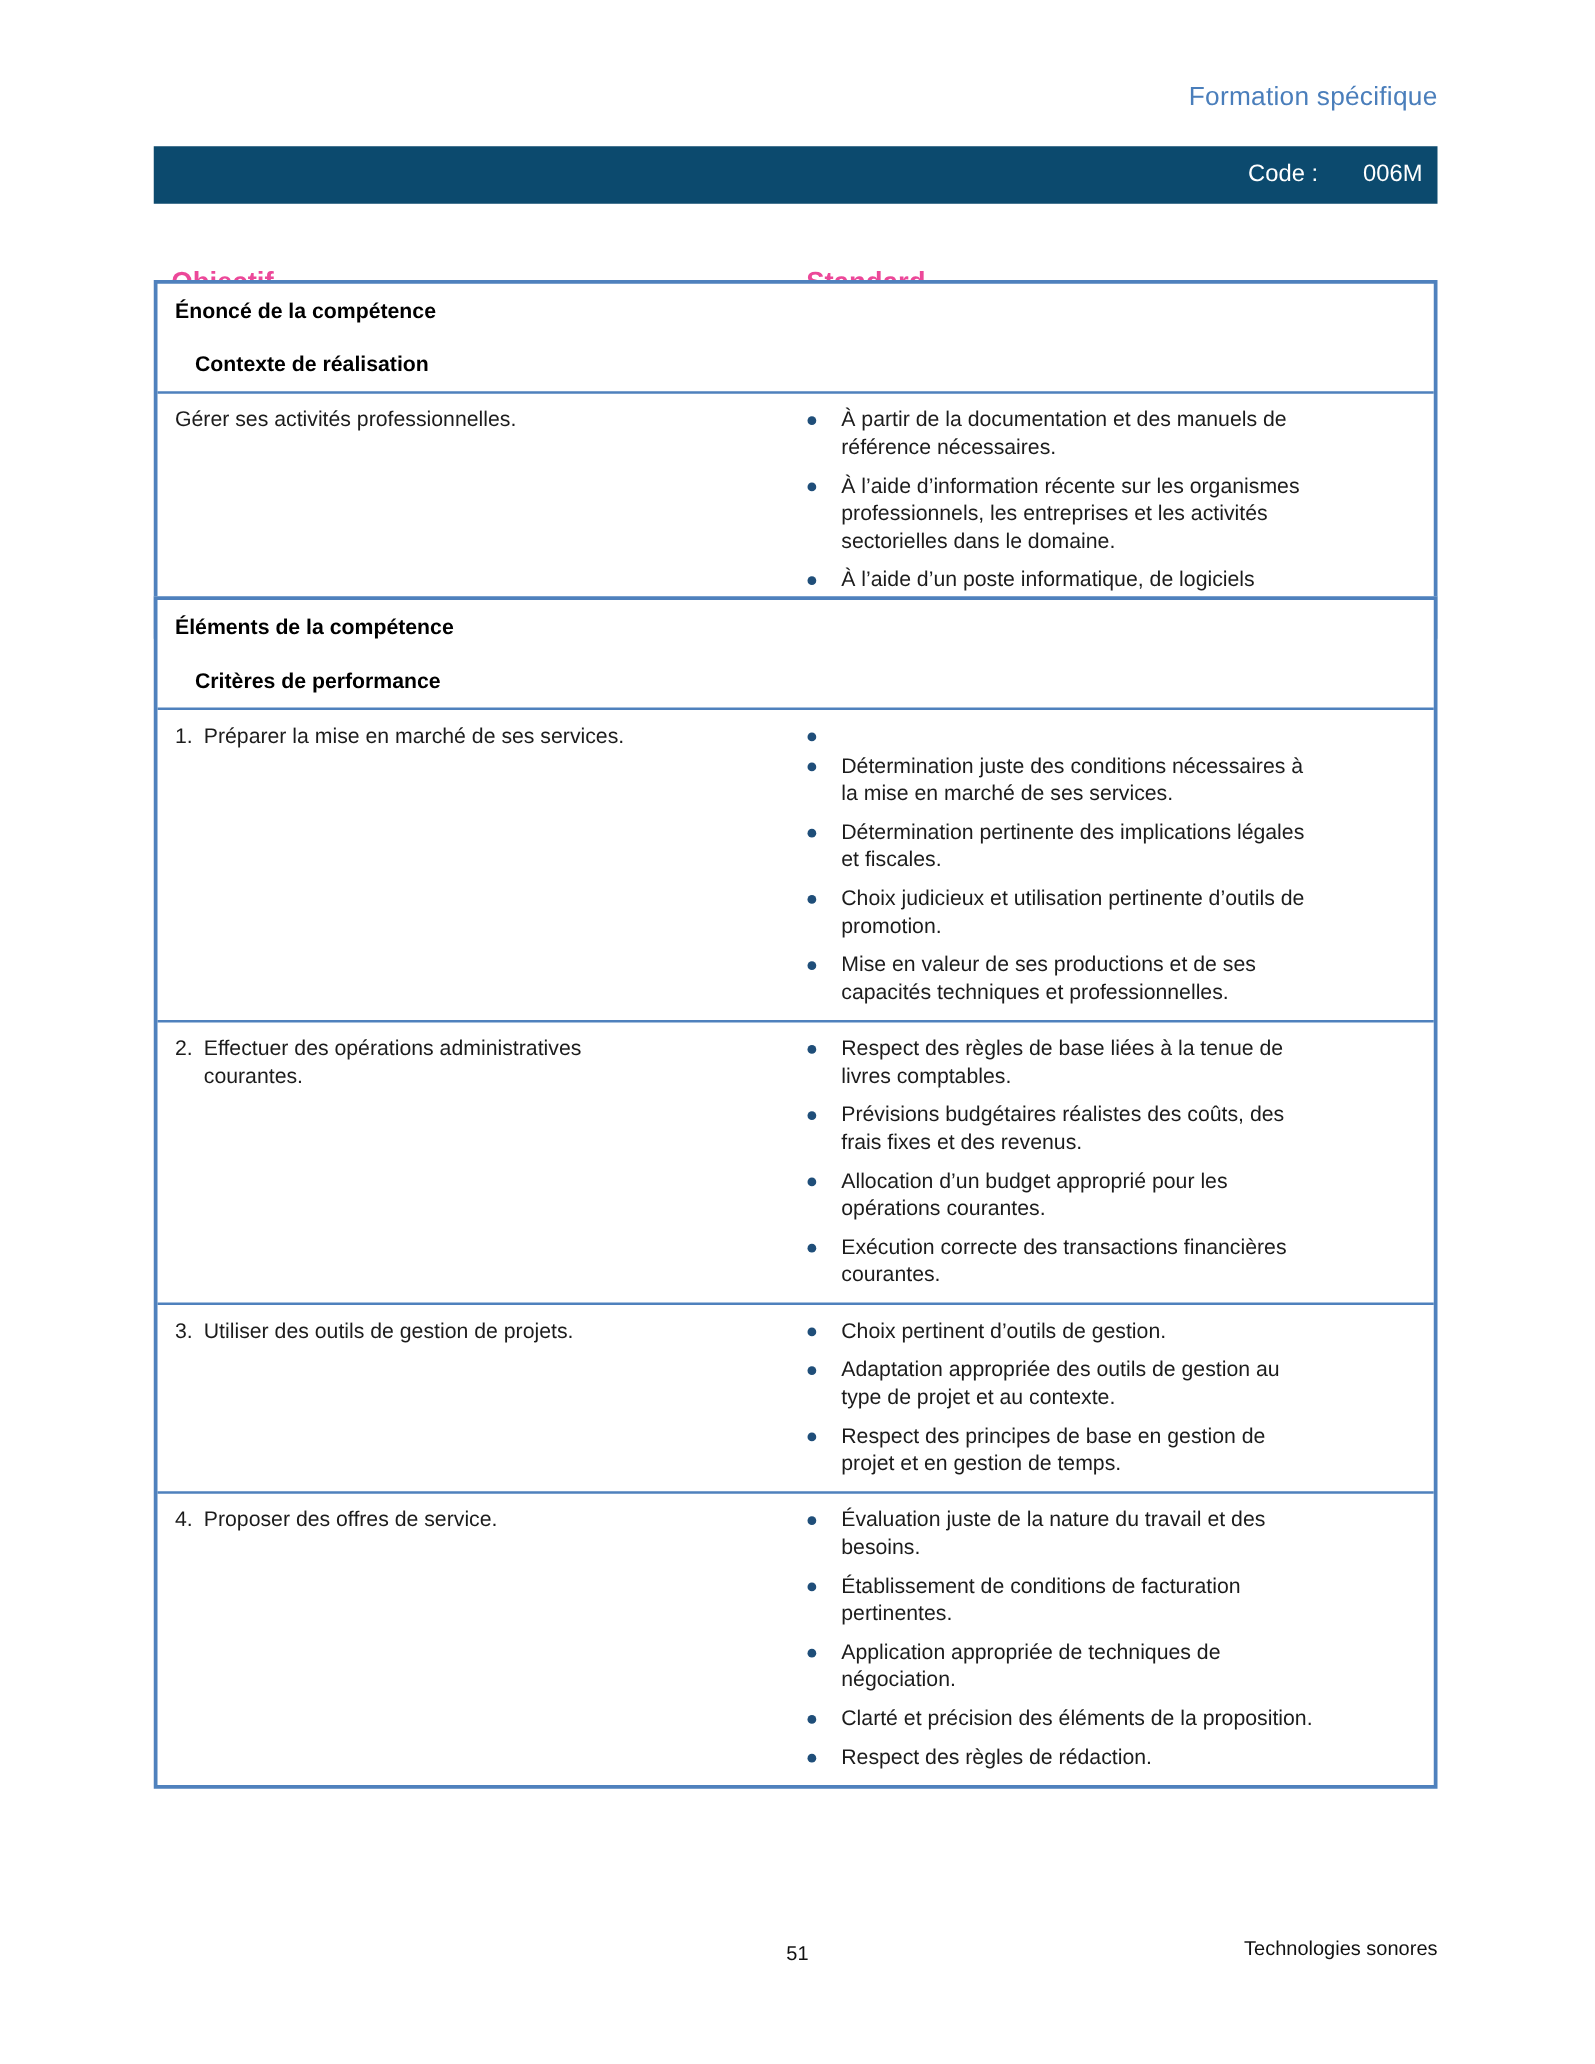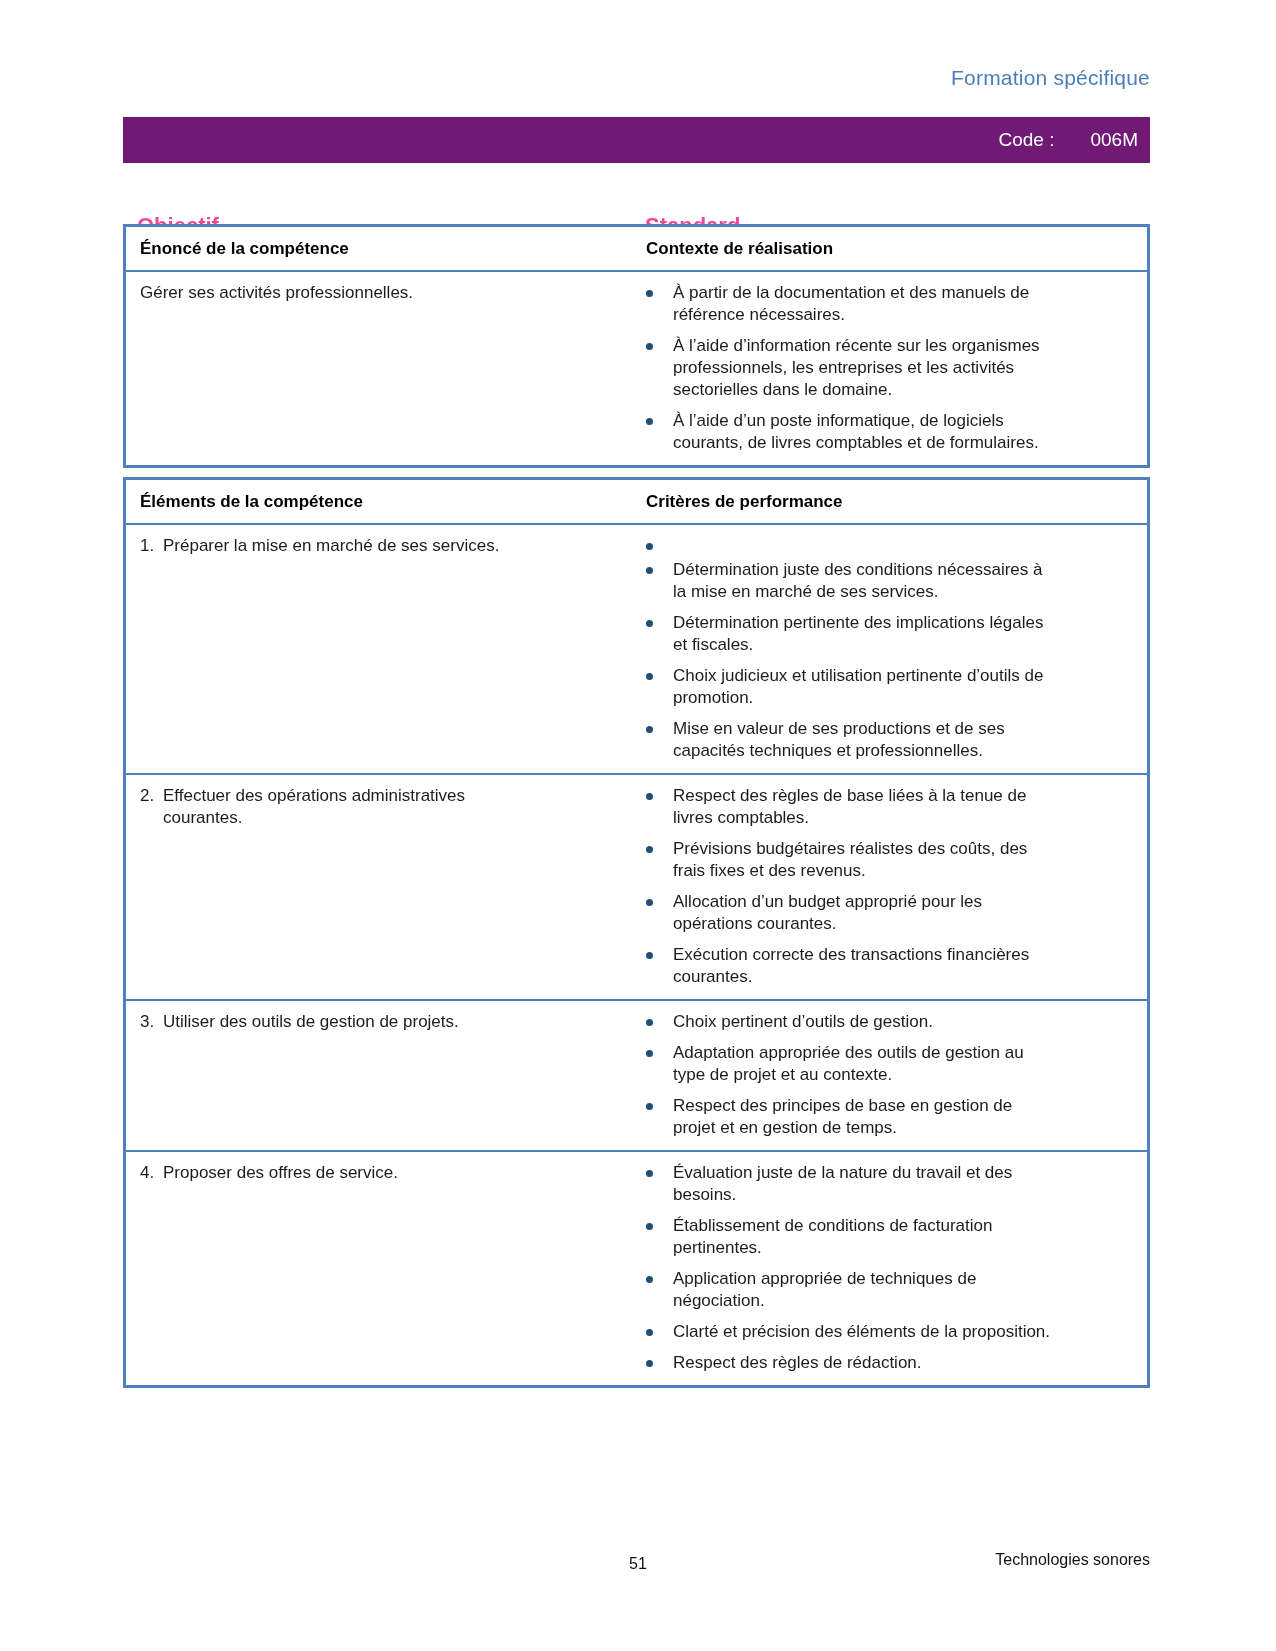--- a/index.html
+++ b/index.html
@@ -12,42 +12,42 @@
   .content { position:absolute; left:123px; width:1027px; }
 
   
   .formation-label {
     top:66px; text-align:right;
     font-size:21px; color:#4a7ebb; letter-spacing:0.2px;
   }
 
   
   .banner {
-    top:117px; height:46px; background:#701a75;
+    top:117px; height:46px; background:#0c4a6e;
     display:flex; align-items:center; justify-content:flex-end;
     padding-right:12px; color:#ffffff; font-size:19px;
   }
   .banner .code-label { margin-right:36px; }
 
   
   .headings { top:168px; height:32px; position:absolute; }
   .headings .h {
     position:absolute; top:0; font-size:22px; font-weight:bold; color:#ec4899;margin-top:45px;
   }
   .headings .h.left  { left:14px; }
   .headings .h.right { left:522px; }
 
   
   .tbl {
     border:3px solid #4f81bd; background:#ffffff;
     font-size:17px; line-height:22px;
   }
   .tbl-1 { top:224px; }
   .tbl-2 { top:477px; }
-  .thead { display:flex; border-bottom:2px solid #4f81bd; font-weight:bold; color:#000000; }
+  .thead { display:flex; border-bottom:2px solid #4f81bd; font-weight:bold; color:#000000;flex-direction:column; }
   .thead .th-left  { width:490px; padding:11px 20px 10px 14px; }
   .thead .th-right { flex:1; padding:11px 14px 10px 30px; }
   .trow { display:flex; }
   .trow + .trow { border-top:2px solid #4f81bd; }
   .cell-left  { width:490px; padding:10px 20px 4px 14px; }
   .cell-right { flex:1; padding:10px 12px 4px 30px; }
 
   .num-item { display:flex; }
   .num-item .num { width:23px; flex:none; }
 

